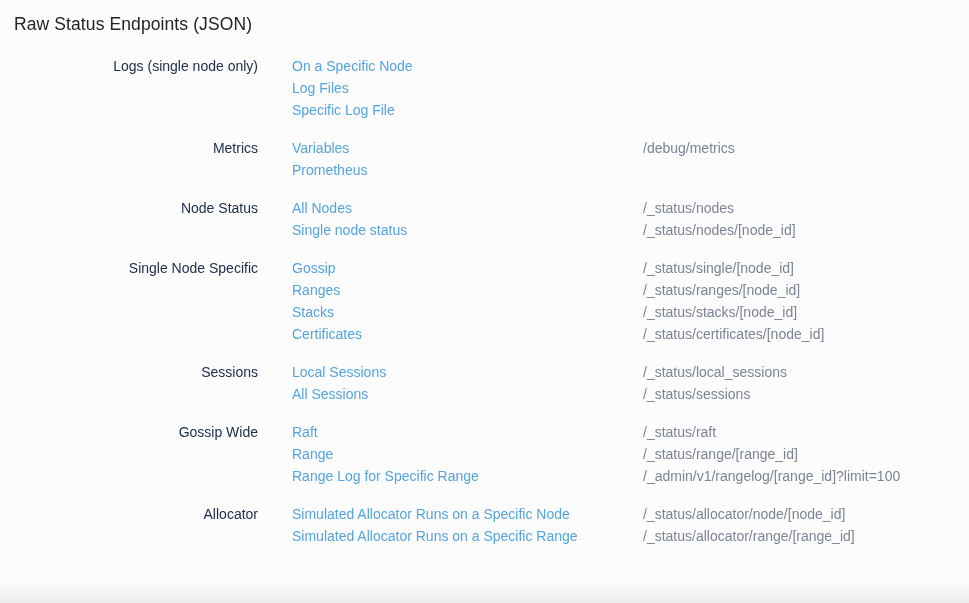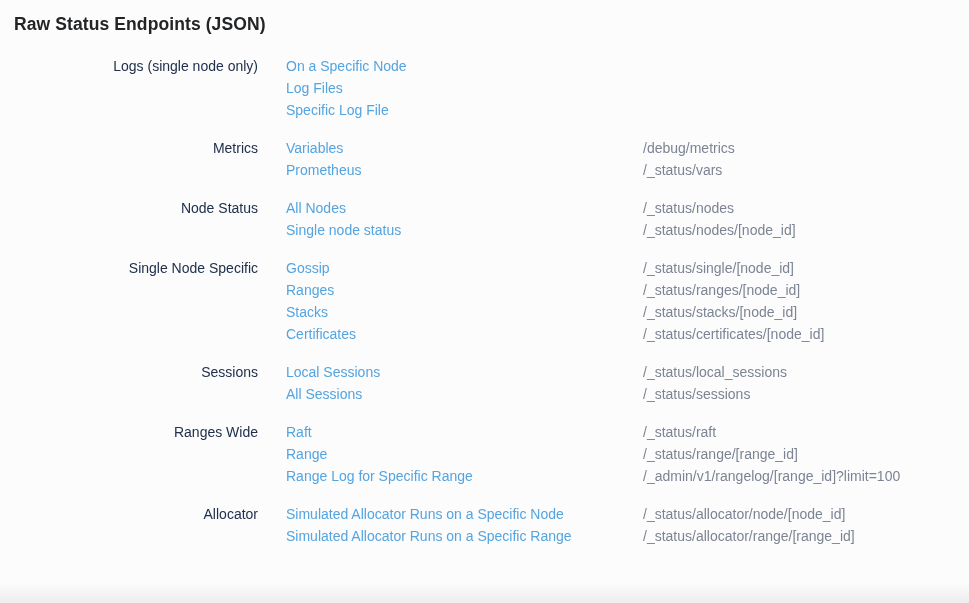--- a/index.html
+++ b/index.html
@@ -12,21 +12,21 @@
     position: relative;
     overflow: hidden;
     background: var(--bg, #fcfcfc);
     font-family: "Liberation Sans", sans-serif;
     -webkit-font-smoothing: antialiased;
   }
   .page-title {
     margin: 12px 0 0 14px;
     font-size: 17.5px;
     line-height: 24px;
-    font-weight: 700;
+    font-weight: 400;
     letter-spacing: 0.1px;
     color: var(--title, #222426);
   }
   .groups {
     margin-top: 19px;
   }
   .group {
     display: flex;
     align-items: flex-start;
     margin-bottom: 16px;
@@ -47,20 +47,21 @@
   .paths {
     flex: 1 1 auto;
   }
   .link {
     display: block;
     font-size: 14px;
     line-height: 22px;
     color: var(--link, #54a4e0);
     text-decoration: none;
     cursor: pointer;
+    margin-left: 6px;
   }
   .path {
     display: block;
     font-size: 14px;
     line-height: 22px;
     color: var(--path, #7c8493);
   }
   .footer-band {
     position: absolute;
     left: 0;
@@ -86,21 +87,20 @@
   </div>
 
   <div class="group">
     <div class="cat">Metrics</div>
     <div class="links">
         <a class="link" href="#">Variables</a>
         <a class="link" href="#">Prometheus</a>
       </div>
     <div class="paths">
         <span class="path">/debug/metrics</span>
-        <span class="path">/_status/vars</span>
       </div>
   </div>
 
   <div class="group">
     <div class="cat">Node Status</div>
     <div class="links">
         <a class="link" href="#">All Nodes</a>
         <a class="link" href="#">Single node status</a>
       </div>
     <div class="paths">
@@ -131,21 +131,21 @@
         <a class="link" href="#">Local Sessions</a>
         <a class="link" href="#">All Sessions</a>
       </div>
     <div class="paths">
         <span class="path">/_status/local_sessions</span>
         <span class="path">/_status/sessions</span>
       </div>
   </div>
 
   <div class="group">
-    <div class="cat">Ranges Wide</div>
+    <div class="cat">Gossip Wide</div>
     <div class="links">
         <a class="link" href="#">Raft</a>
         <a class="link" href="#">Range</a>
         <a class="link" href="#">Range Log for Specific Range</a>
       </div>
     <div class="paths">
         <span class="path">/_status/raft</span>
         <span class="path">/_status/range/[range_id]</span>
         <span class="path">/_admin/v1/rangelog/[range_id]?limit=100</span>
       </div>

